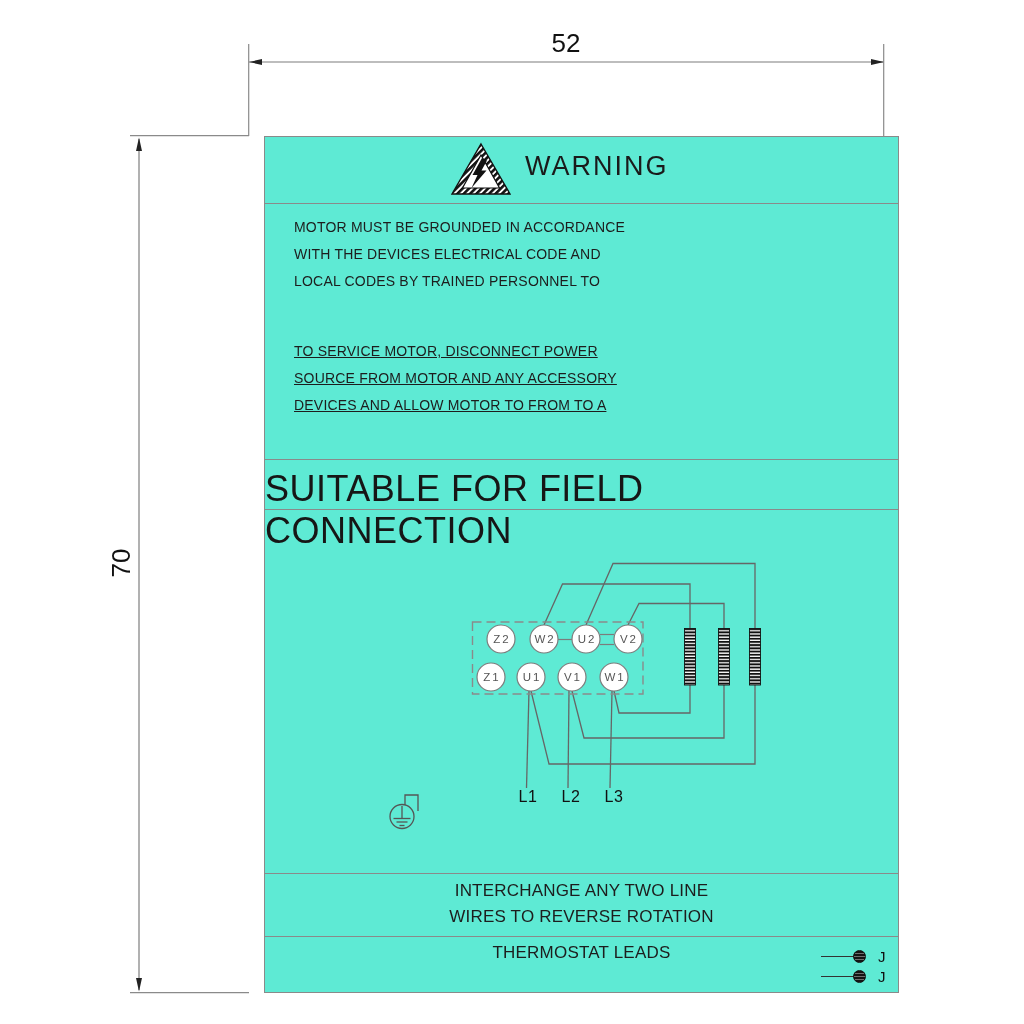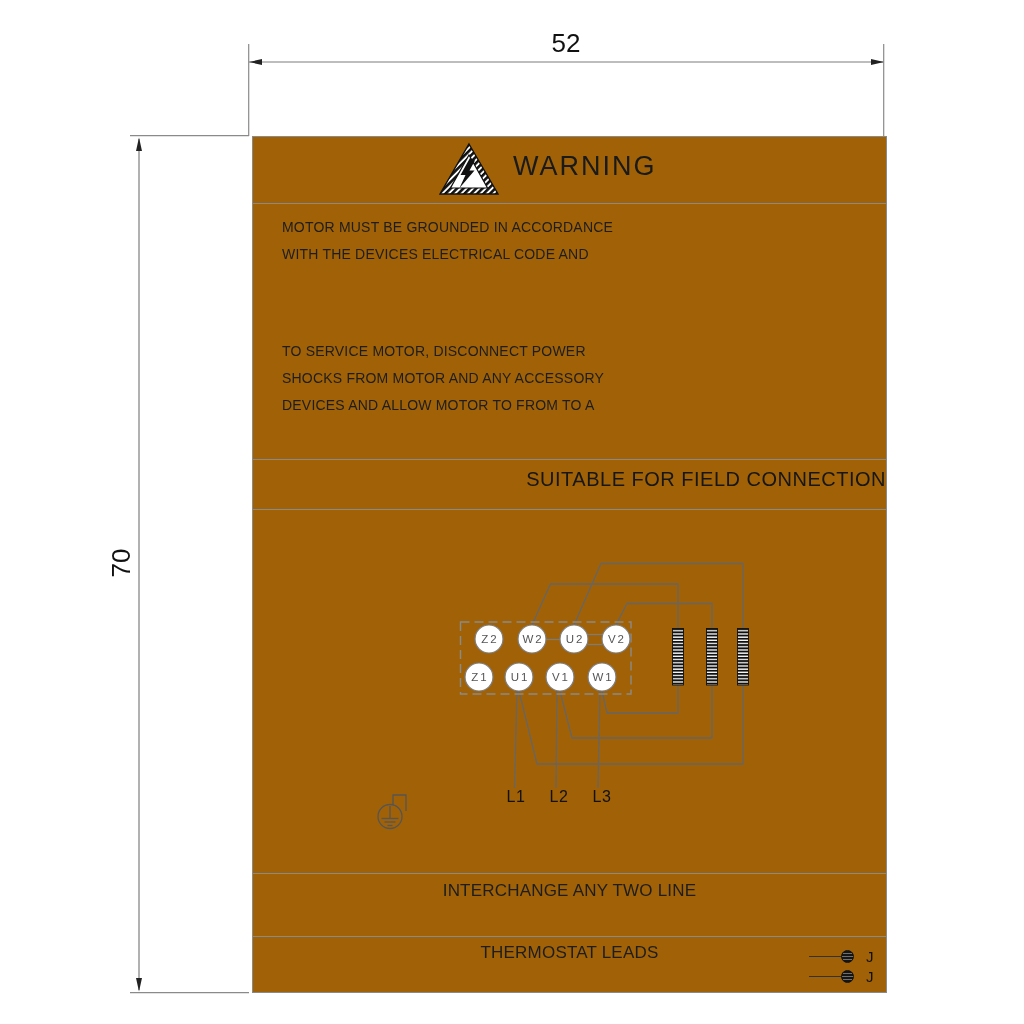--- a/index.html
+++ b/index.html
@@ -3,31 +3,31 @@
 <meta charset="utf-8">
 <style>
   html,body{margin:0;padding:0;background:#fff;}
   #canvas{position:relative;width:1024px;height:1024px;background:#fff;
           font-family:"Liberation Sans",sans-serif;color:#111;overflow:hidden;}
   svg{position:absolute;overflow:visible;}
   #dims{left:0;top:0;}
   .dim-text{position:absolute;font-size:26px;color:#111;text-align:center;}
   #dim-w{left:516px;top:28px;width:100px;}
   #dim-h{left:69px;top:550px;width:100px;height:26px;transform:rotate(-90deg);}
-  #label{position:absolute;left:252px;top:136px;width:635px;height:857px;
-         border:1.5px solid #8a8a8a;box-sizing:border-box;background:#a16207;}
+  #label{position:absolute;left:264px;top:136px;width:635px;height:857px;
+         border:1.5px solid #8a8a8a;box-sizing:border-box;background:#5eead4;}
   .hline{position:absolute;left:0;width:100%;height:0;border-top:1.5px solid #8a8a8a;}
   #warn-icon{left:185px;top:5px;width:62px;height:54px;}
   #warn-title{position:absolute;left:260px;top:14px;font-size:27px;letter-spacing:2px;color:#1a1a1a;}
   .para{position:absolute;left:29px;width:440px;font-size:14px;line-height:27px;
         color:#1d1d1d;letter-spacing:0.2px;white-space:nowrap;}
   #para-ground{top:77px;}
-  #para-service{top:201px;}
-  #suitable{position:absolute;top:331px;left:0;width:100%;text-align:right;
-            font-size:20px;letter-spacing:0.5px;color:#161616;}
+  #para-service{top:201px;text-decoration:underline;}
+  #suitable{position:absolute;top:331px;left:0;width:100%;text-align:left;
+            font-size:36px;letter-spacing:0.5px;color:#161616;}
   #wiring{left:111px;top:409px;width:430px;height:290px;}
   .center-block{position:absolute;left:0;width:100%;text-align:center;
                 font-size:17px;color:#1d1d1d;letter-spacing:0.2px;}
   #interchange{top:741px;line-height:26px;}
   #thermo{top:803px;line-height:25px;}
   .jlead{position:absolute;display:flex;align-items:center;height:15px;}
   #jlead-1{left:556px;top:812px;}
   #jlead-2{left:556px;top:832px;}
   .jline{width:33px;height:1.5px;background:#333;}
   .jdot{width:13px;height:13px;border-radius:50%;margin-left:-1px;
@@ -77,25 +77,26 @@
       </defs>
       <polygon points="31,2 60,52 2,52" fill="url(#hz)" stroke="#111" stroke-width="1.4"></polygon>
       <polygon points="31,13 49.5,46 12.5,46" fill="#fff" stroke="#111" stroke-width="1.2"></polygon>
       <path d="M32 16 L37 18.5 L31.5 28.5 L36.5 28.5 L21.5 46 L27.5 33 L22.5 33 Z" fill="#111"></path>
     </svg>
     <div id="warn-title">WARNING</div>
 
     <div id="para-ground" class="para">
       <div>MOTOR MUST BE GROUNDED IN ACCORDANCE</div>
       <div>WITH THE DEVICES ELECTRICAL CODE AND</div>
+      <div>LOCAL CODES BY TRAINED PERSONNEL TO</div>
     </div>
 
     <div id="para-service" class="para">
       <div>TO SERVICE MOTOR, DISCONNECT POWER</div>
-      <div>SHOCKS FROM MOTOR AND ANY ACCESSORY</div>
+      <div>SOURCE FROM MOTOR AND ANY ACCESSORY</div>
       <div>DEVICES AND ALLOW MOTOR TO FROM TO A</div>
     </div>
 
     <div id="suitable">SUITABLE FOR FIELD CONNECTION</div>
 
     <svg id="wiring" viewBox="360 545 430 290">
       <defs>
         <pattern id="coilp" width="6" height="3.2" patternUnits="userSpaceOnUse">
           <rect width="6" height="3.2" fill="#fff"></rect>
           <rect width="6" height="1.9" fill="#111"></rect>
@@ -164,20 +165,21 @@
         <circle cx="386" cy="815.5" r="12"></circle>
         <line x1="386" y1="805" x2="386" y2="817"></line>
         <line x1="377.5" y1="817.5" x2="394.5" y2="817.5"></line>
         <line x1="380.5" y1="821" x2="391.5" y2="821"></line>
         <line x1="383.5" y1="824.5" x2="388.5" y2="824.5"></line>
       </g>
     </svg>
 
     <div id="interchange" class="center-block">
       <div>INTERCHANGE ANY TWO LINE</div>
+      <div>WIRES TO REVERSE ROTATION</div>
     </div>
 
     <div id="thermo" class="center-block">
       <div>THERMOSTAT LEADS</div>
     </div>
 
     <div id="jlead-1" class="jlead">
       <span class="jline"></span>
       <span class="jdot"></span>
       <span class="jlabel">J</span>

